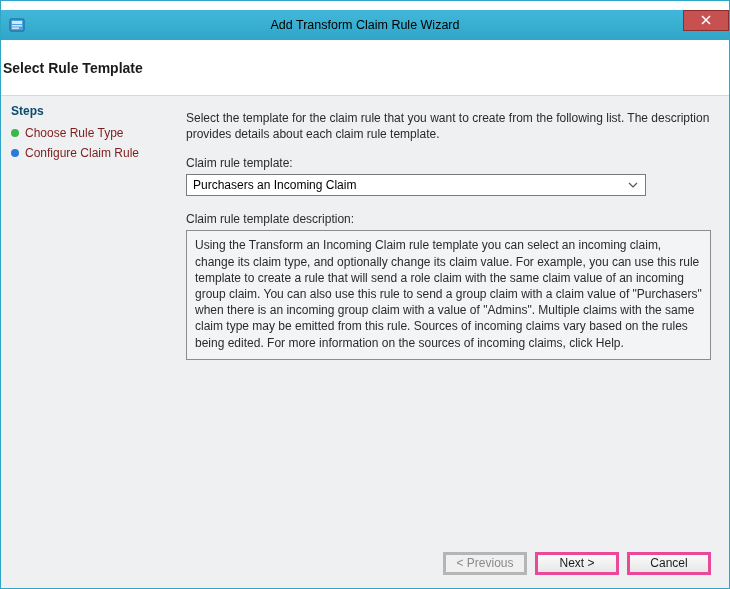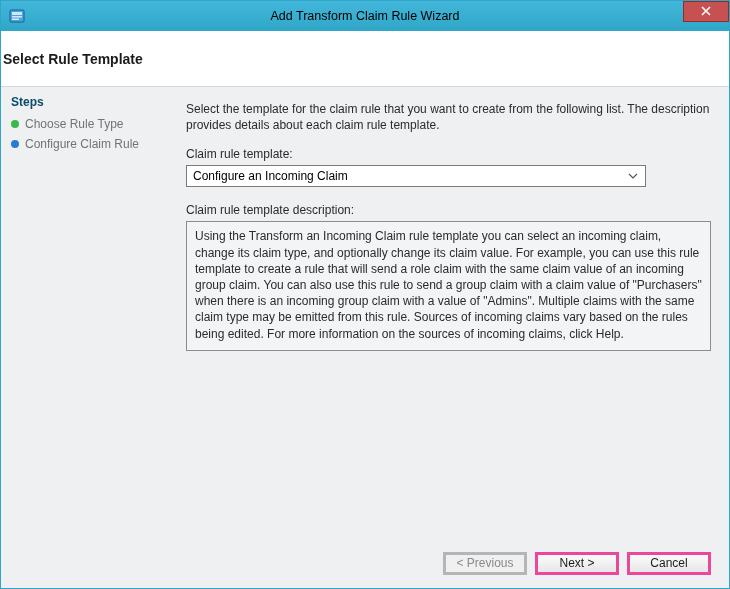--- a/index.html
+++ b/index.html
@@ -20,20 +20,21 @@
     display: flex;
     flex-direction: column;
   }
   .titlebar {
     height: 30px;
     background: linear-gradient(#42b7db, #2fa6c7);
     display: flex;
     align-items: center;
     position: relative;
     color: #000;
+    margin-top: 9px;
   }
   .titlebar .app-icon {
     width: 16px; height: 16px;
     margin-left: 8px;
     display: inline-block;
   }
   .titlebar .app-icon svg { display:block; }
   .titlebar .title {
     position: absolute;
     left: 0; right: 0;
@@ -87,21 +88,21 @@
     font-weight: bold;
     font-size: 12px;
     margin: 2px 0 6px 2px;
     color: #0c4a6e;
   }
   .step {
     display: flex;
     align-items: center;
     gap: 6px;
     padding: 2px 0 4px 2px;
-    color: #737373;
+    color: #7f1d1d;
     font-size: 12px;
     cursor: pointer;
   }
   .step .bullet {
     width: 8px; height: 8px;
     border-radius: 50%;
     background: #9aa3ab;
     flex: 0 0 auto;
   }
   .step.active .bullet { background: #3cb84a; }
@@ -233,21 +234,21 @@
         <span>Configure Claim Rule</span>
       </div>
     </aside>
 
     <section class="main">
       <div class="intro">Select the template for the claim rule that you want to create from the following list. The description provides details about each claim rule template.</div>
 
       <div class="field-label">Claim rule template:</div>
 
       <div class="combo">
-        <span class="combo-text">Configure an Incoming Claim</span>
+        <span class="combo-text">Purchasers an Incoming Claim</span>
         <span class="chevron">
           <svg width="10" height="6" viewBox="0 0 10 6">
               <path d="M1 1 L5 5 L9 1" fill="none" stroke="#555" stroke-width="1.2"></path>
             </svg>
         </span>
       </div>
 
       <div class="field-label">Claim rule template description:</div>
 
       <div class="desc-box">

